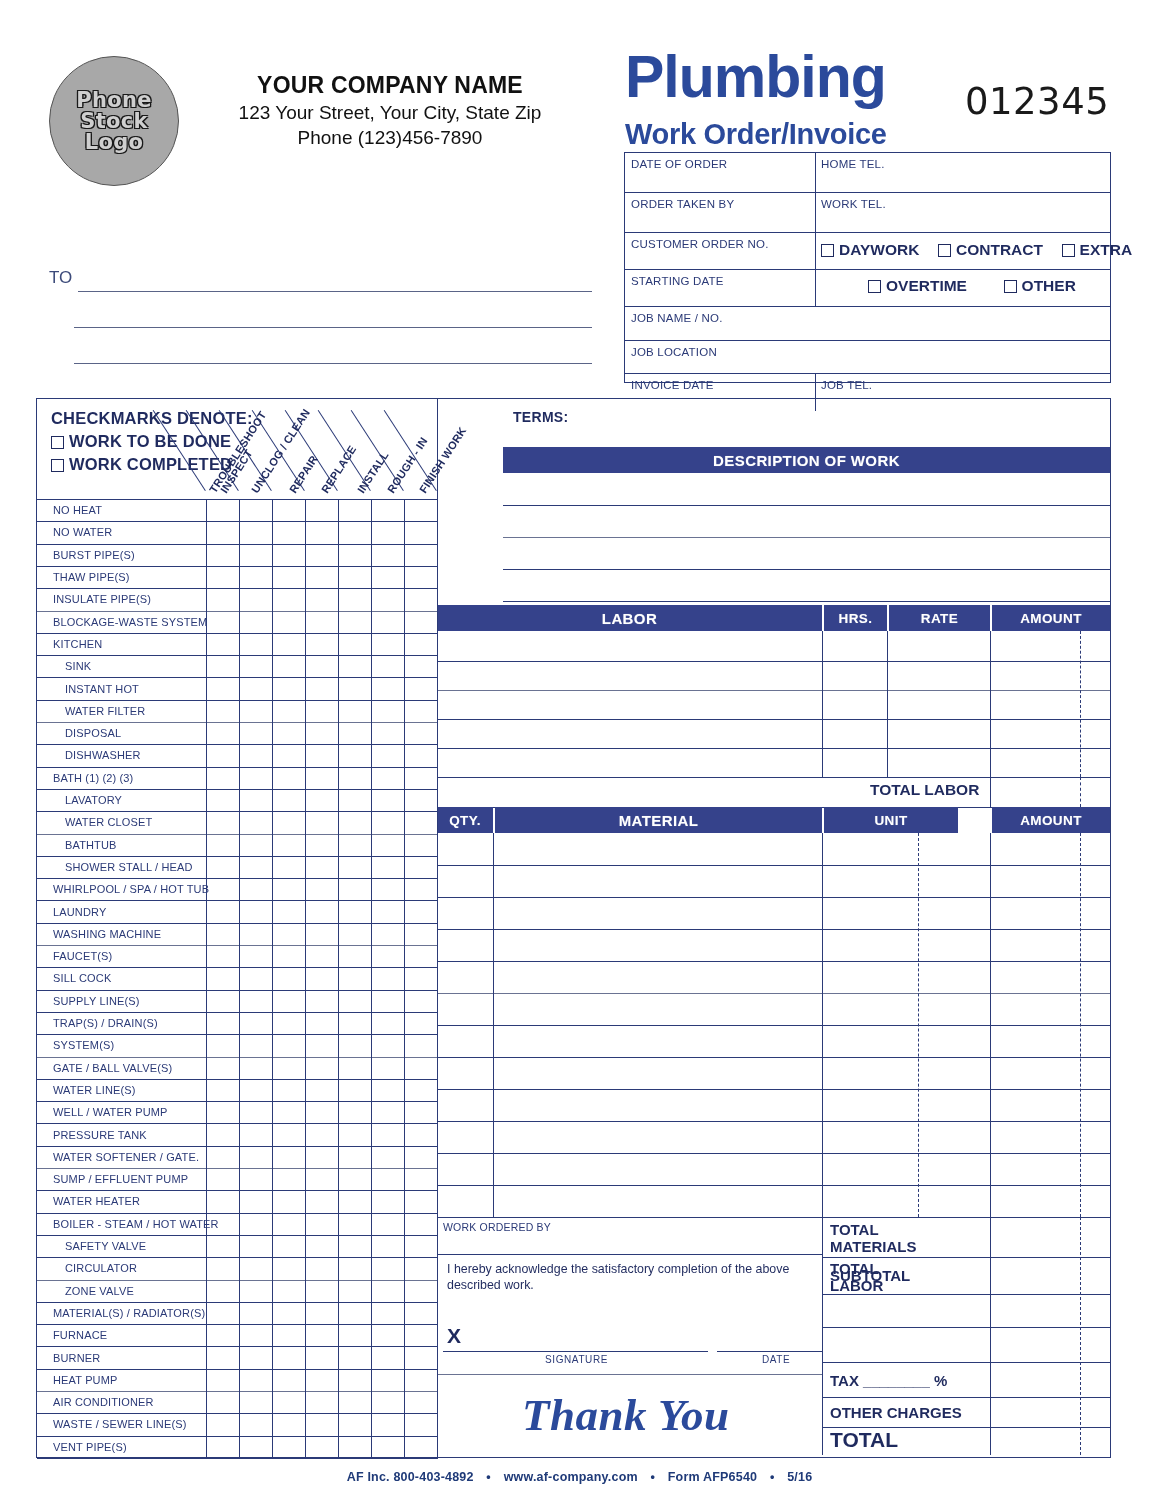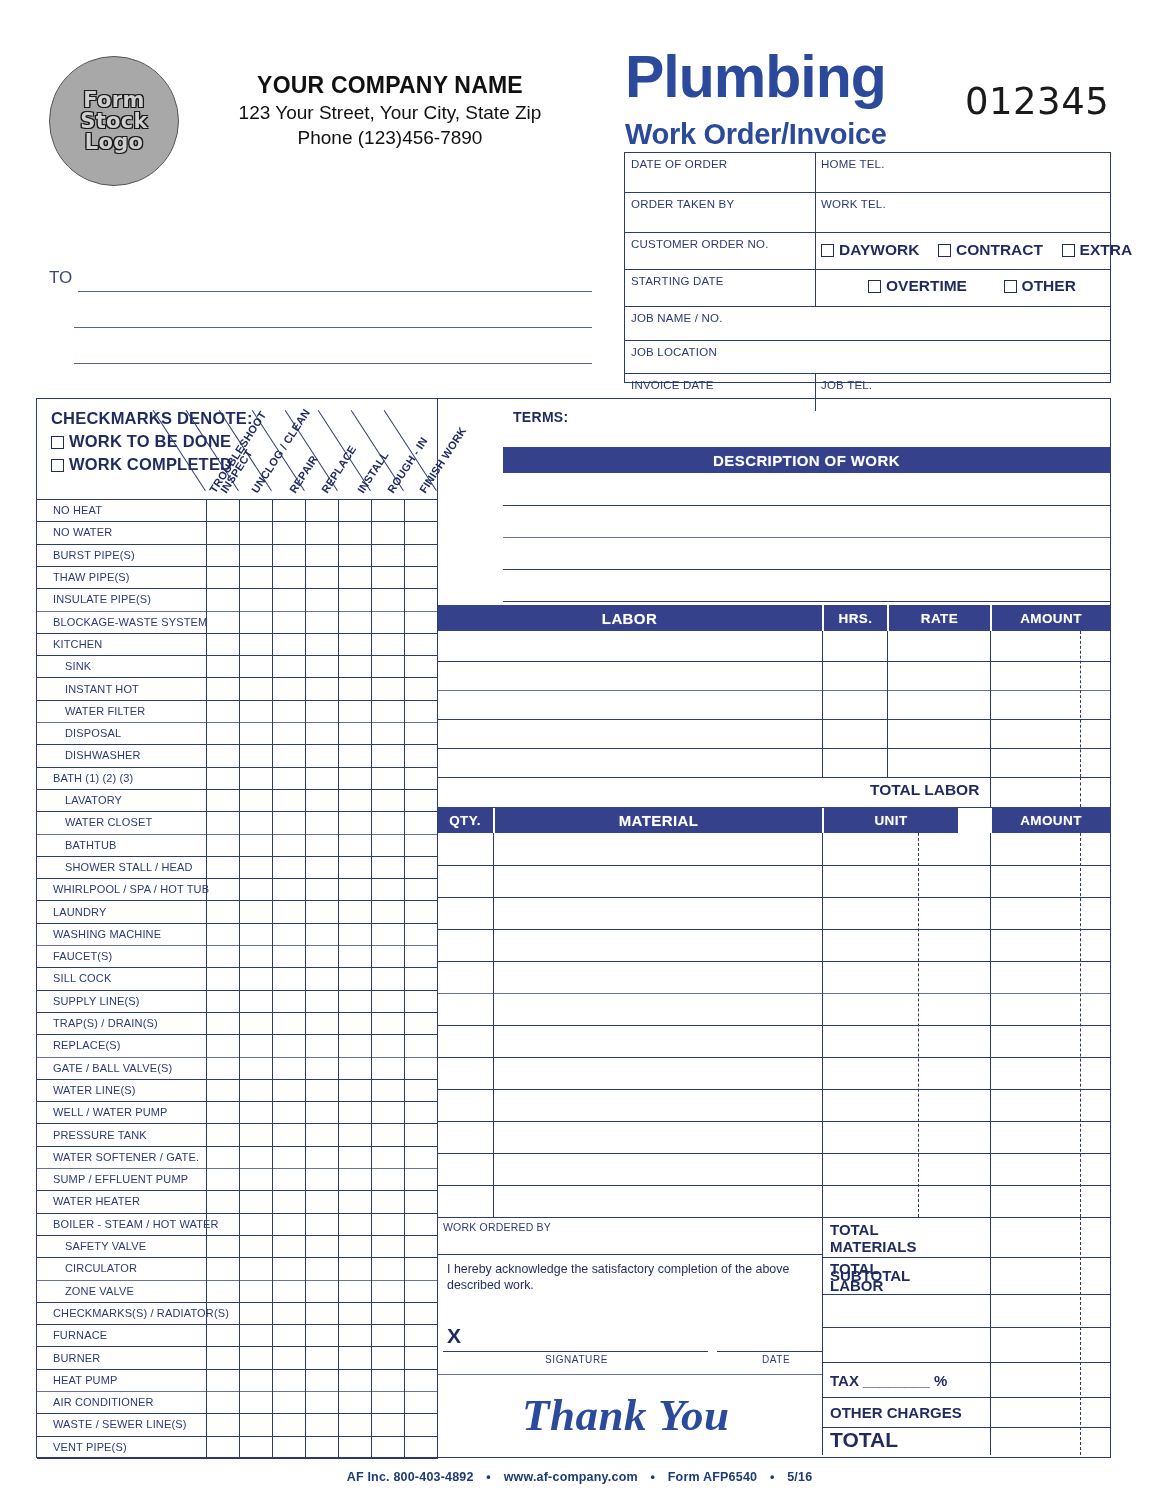--- a/index.html
+++ b/index.html
@@ -116,21 +116,21 @@
   }
   .footer .sep{padding:0 9px;}
 </style>
 </head>
 <body>
 
 <div class="page">
 
   <div class="logo">
     <div class="logo-text">
-      <div>Form</div>
+      <div>Phone</div>
       <div>Stock</div>
       <div>Logo</div>
     </div>
   </div>
 
   <div class="company">
     <div class="cname">YOUR COMPANY NAME</div>
     <div class="cline">123 Your Street, Your City, State  Zip</div>
     <div class="cline">Phone (123)456-7890</div>
   </div>
@@ -561,21 +561,21 @@
         </div>
         <div class="hline" style="left: 0px; top: 635.2px; width: 401px; border-top: 1.2px solid rgb(43, 58, 119);"></div>
         <div style="position: absolute; left: 169px; top: 612.9px; width: 33px; height: 22.3px;"></div>
         <div style="position: absolute; left: 202px; top: 612.9px; width: 33px; height: 22.3px;"></div>
         <div style="position: absolute; left: 235px; top: 612.9px; width: 33px; height: 22.3px;"></div>
         <div style="position: absolute; left: 268px; top: 612.9px; width: 33px; height: 22.3px;"></div>
         <div style="position: absolute; left: 301px; top: 612.9px; width: 33px; height: 22.3px;"></div>
         <div style="position: absolute; left: 334px; top: 612.9px; width: 33px; height: 22.3px;"></div>
         <div style="position: absolute; left: 367px; top: 612.9px; width: 33px; height: 22.3px;"></div>
         <div class="itemrow" style="top: 635.2px; height: 22.3px; width: 169px;">
-          <span>REPLACE(S)</span>
+          <span>SYSTEM(S)</span>
         </div>
         <div class="hline" style="left: 0px; top: 657.5px; width: 401px; border-top: 1.6px solid rgb(106, 115, 146);"></div>
         <div style="position: absolute; left: 169px; top: 635.2px; width: 33px; height: 22.3px;"></div>
         <div style="position: absolute; left: 202px; top: 635.2px; width: 33px; height: 22.3px;"></div>
         <div style="position: absolute; left: 235px; top: 635.2px; width: 33px; height: 22.3px;"></div>
         <div style="position: absolute; left: 268px; top: 635.2px; width: 33px; height: 22.3px;"></div>
         <div style="position: absolute; left: 301px; top: 635.2px; width: 33px; height: 22.3px;"></div>
         <div style="position: absolute; left: 334px; top: 635.2px; width: 33px; height: 22.3px;"></div>
         <div style="position: absolute; left: 367px; top: 635.2px; width: 33px; height: 22.3px;"></div>
         <div class="itemrow" style="top: 657.5px; height: 22.3px; width: 169px;">
@@ -693,21 +693,21 @@
         </div>
         <div class="hline" style="left: 0px; top: 902.8px; width: 401px; border-top: 1.2px solid rgb(43, 58, 119);"></div>
         <div style="position: absolute; left: 169px; top: 880.5px; width: 33px; height: 22.3px;"></div>
         <div style="position: absolute; left: 202px; top: 880.5px; width: 33px; height: 22.3px;"></div>
         <div style="position: absolute; left: 235px; top: 880.5px; width: 33px; height: 22.3px;"></div>
         <div style="position: absolute; left: 268px; top: 880.5px; width: 33px; height: 22.3px;"></div>
         <div style="position: absolute; left: 301px; top: 880.5px; width: 33px; height: 22.3px;"></div>
         <div style="position: absolute; left: 334px; top: 880.5px; width: 33px; height: 22.3px;"></div>
         <div style="position: absolute; left: 367px; top: 880.5px; width: 33px; height: 22.3px;"></div>
         <div class="itemrow" style="top: 902.8px; height: 22.3px; width: 169px;">
-          <span>CHECKMARKS(S) / RADIATOR(S)</span>
+          <span>MATERIAL(S) / RADIATOR(S)</span>
         </div>
         <div class="hline" style="left: 0px; top: 925.1px; width: 401px; border-top: 1.2px solid rgb(43, 58, 119);"></div>
         <div style="position: absolute; left: 169px; top: 902.8px; width: 33px; height: 22.3px;"></div>
         <div style="position: absolute; left: 202px; top: 902.8px; width: 33px; height: 22.3px;"></div>
         <div style="position: absolute; left: 235px; top: 902.8px; width: 33px; height: 22.3px;"></div>
         <div style="position: absolute; left: 268px; top: 902.8px; width: 33px; height: 22.3px;"></div>
         <div style="position: absolute; left: 301px; top: 902.8px; width: 33px; height: 22.3px;"></div>
         <div style="position: absolute; left: 334px; top: 902.8px; width: 33px; height: 22.3px;"></div>
         <div style="position: absolute; left: 367px; top: 902.8px; width: 33px; height: 22.3px;"></div>
         <div class="itemrow" style="top: 925.1px; height: 22.3px; width: 169px;">

